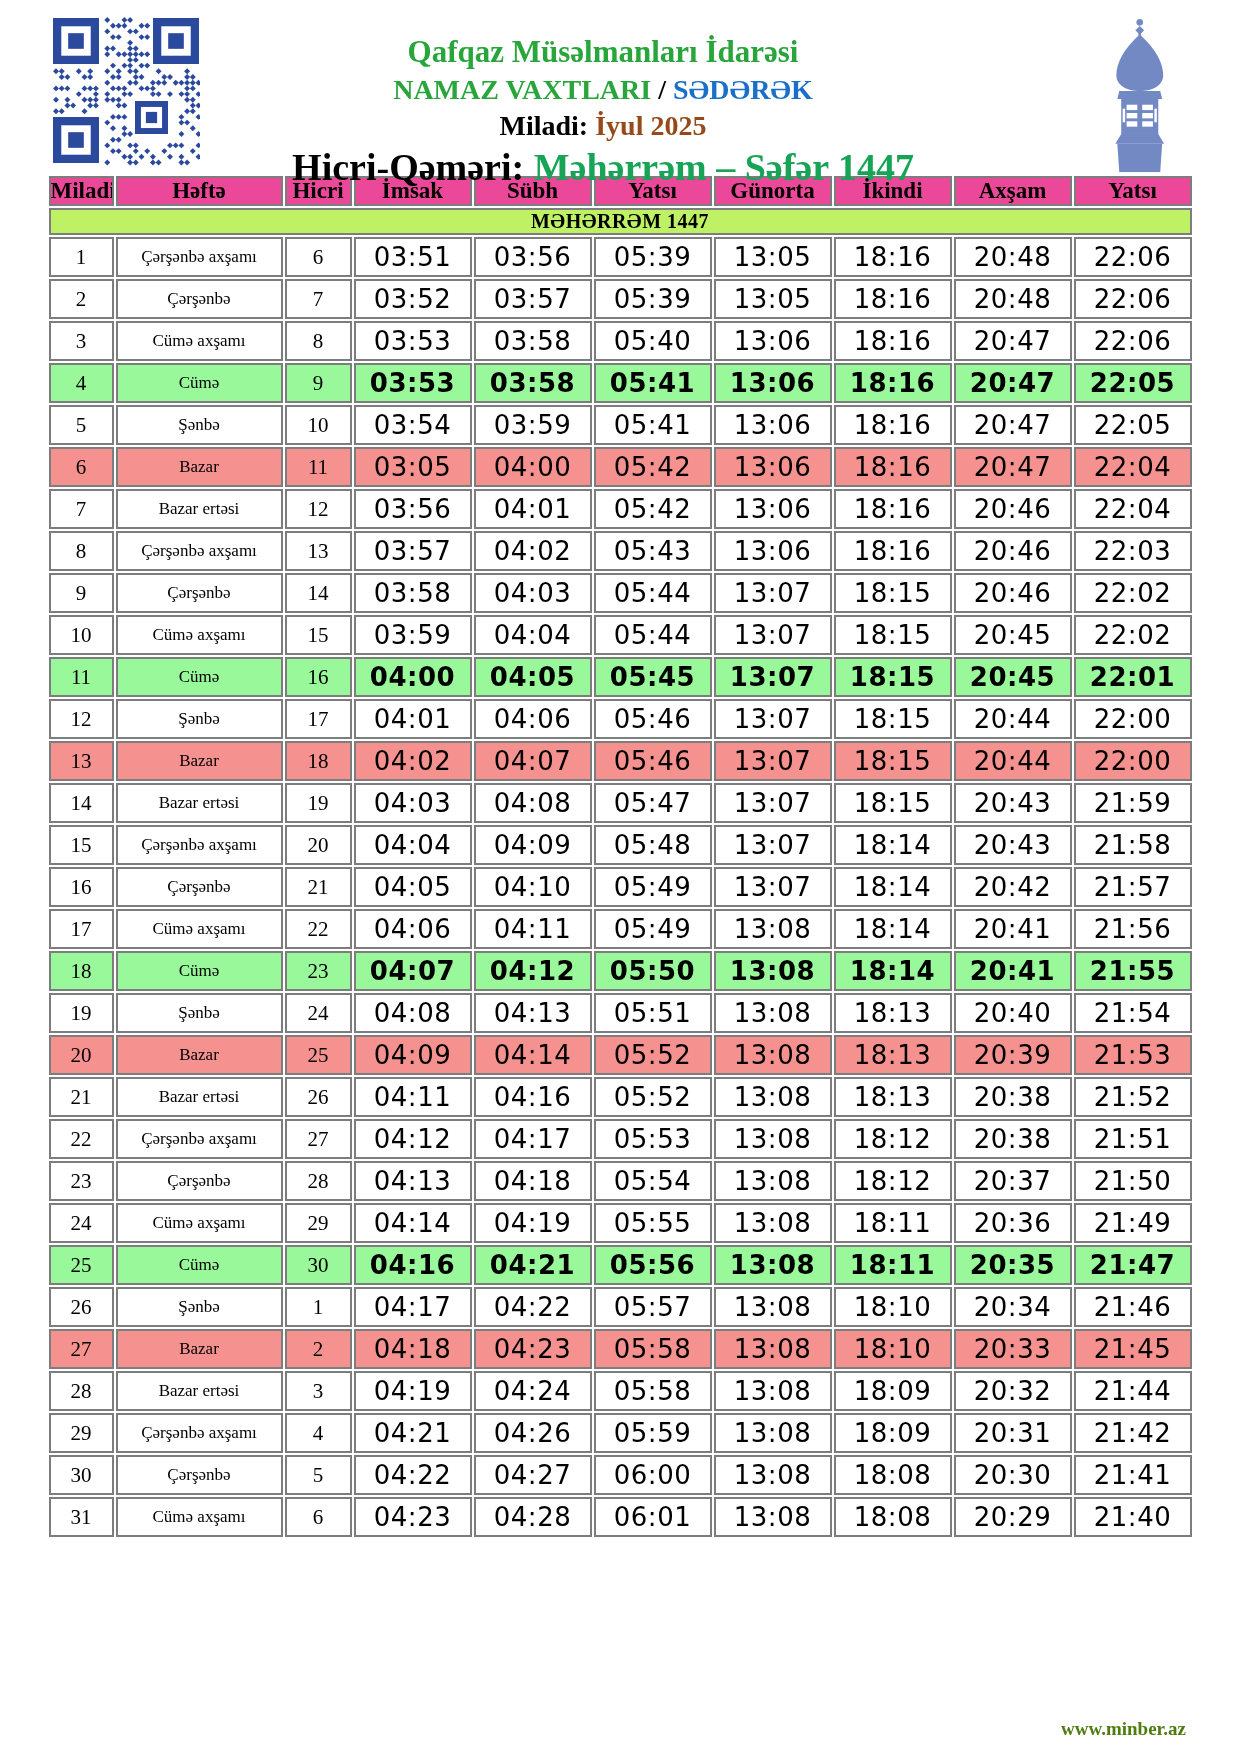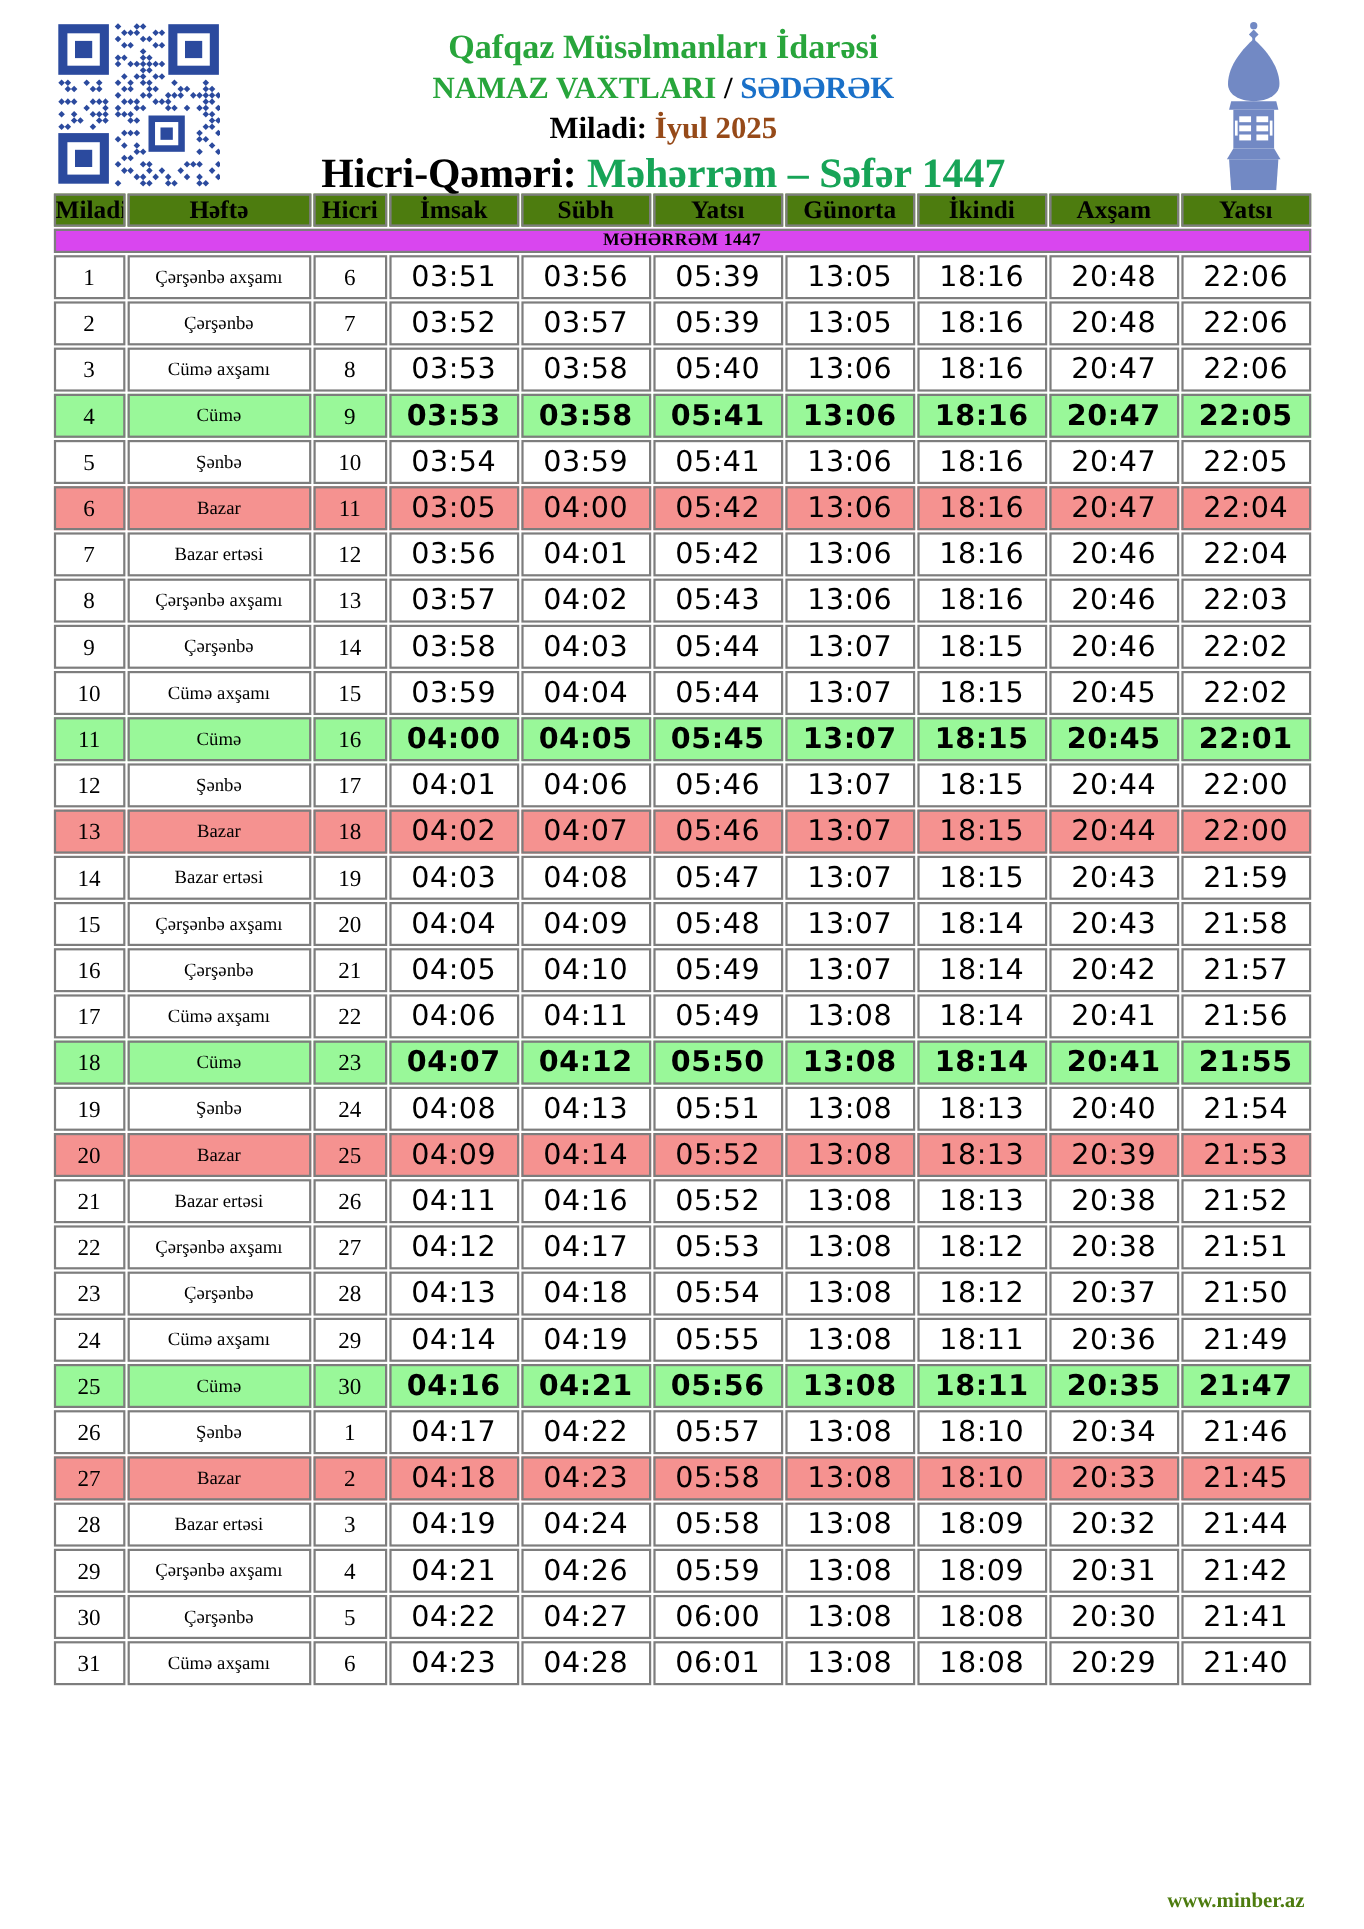--- a/index.html
+++ b/index.html
@@ -4,21 +4,21 @@
 <style>
   * { margin:0; padding:0; box-sizing:border-box; }
   html,body { background:#ffffff; }
   .page {
     position:relative; width:1240px; height:1754px;
     background:#ffffff; overflow:hidden;
     font-family:"Liberation Serif", serif;
   }
   
   .header {
-    display:flex; align-items:center;
+    display:flex; align-items:flex-start;
     padding:16px 52px 0 52px; height:174px;
   }
   .qr-box { width:148px; height:150px; flex:0 0 auto; }
   .titles {
     flex:1 1 auto; text-align:center; padding-top:16px;
     font-weight:bold; line-height:1.28;
   }
   .line-org   { font-size:31px; }
   .line-title { font-size:28px; }
   .line-mil   { font-size:28px; }
@@ -37,25 +37,25 @@
     margin:0 auto; width:1126px;
     border-collapse:separate; border-spacing:2px;
     table-layout:fixed;
   }
   th, td {
     border:2px solid #7d7d7d; text-align:center; vertical-align:middle;
     overflow:hidden; white-space:nowrap;
   }
   th {
     height:28px; font-size:23px; font-weight:bold;
-    font-family:"Liberation Serif", serif; background:#4d7c0f; color:#000;text-align:center;
+    font-family:"Liberation Serif", serif; background:#ec4899; color:#000;text-align:center;
   }
   td.section-cell {
-    height:22px; background:#d946ef;
-    font-size:16px; font-weight:bold; letter-spacing:0.5px;
+    height:22px; background:#bef264;
+    font-size:20px; font-weight:bold; letter-spacing:0.5px;
     font-family:"Liberation Serif", serif;
   }
   td { height:40px; background:#ffffff; }
   td.c-miladi, td.c-hicri {
     font-family:"Liberation Serif", serif; font-size:21px;
   }
   td.c-weekday {
     font-family:Liberation Serif, serif; font-size:17px;
   }
   td.c-time {

